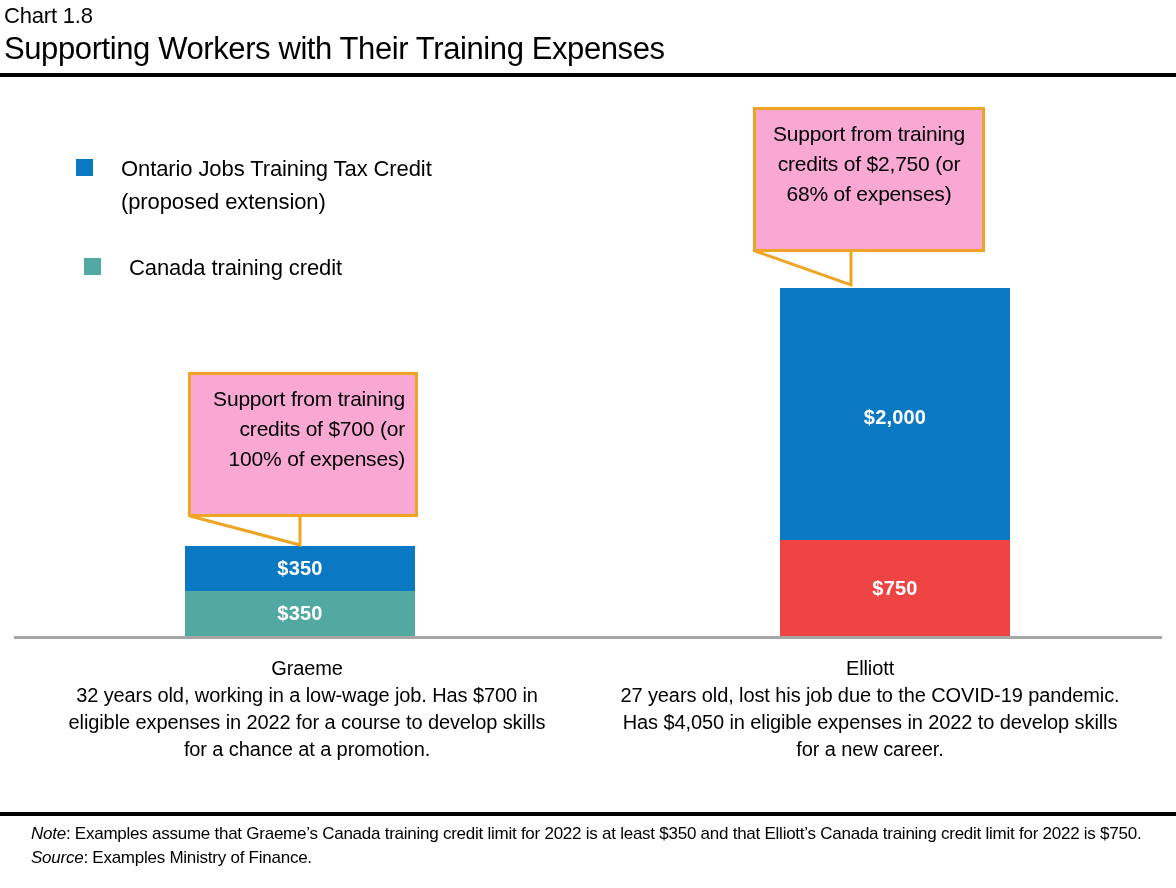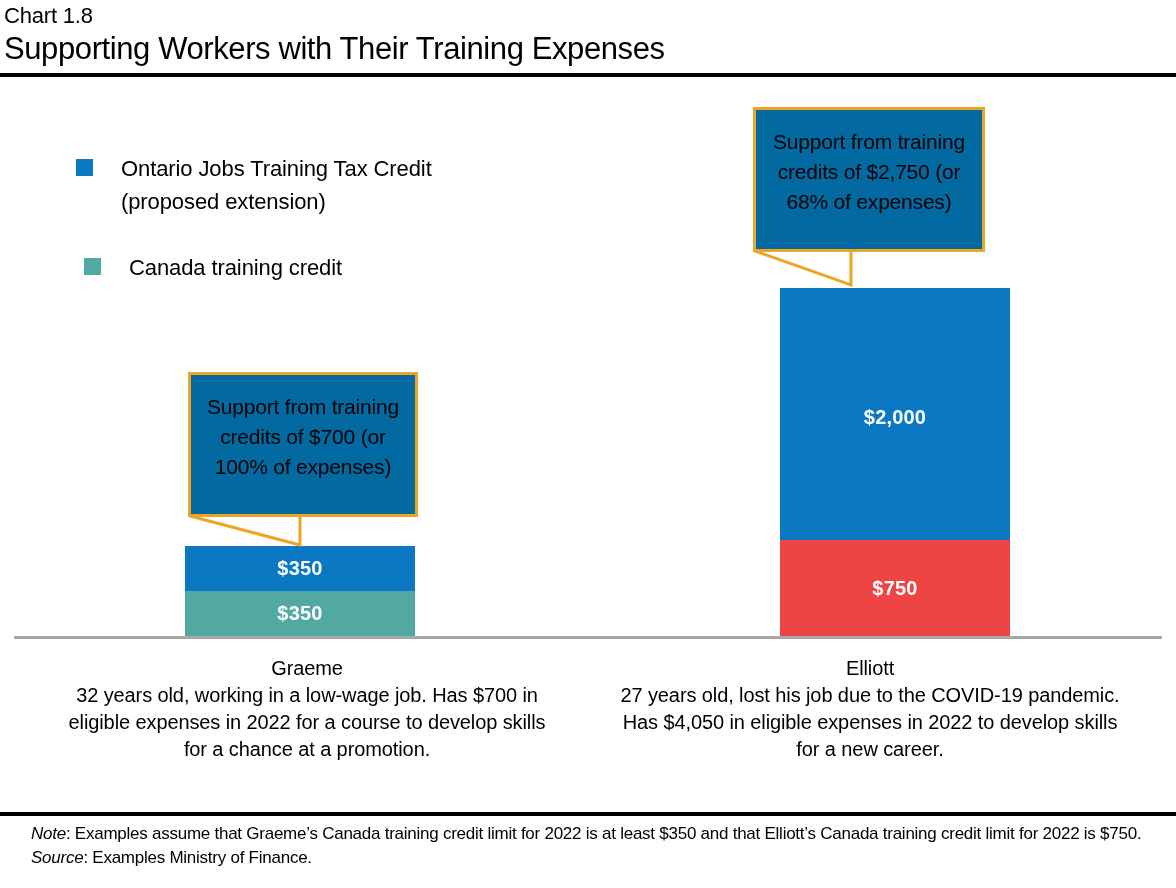--- a/index.html
+++ b/index.html
@@ -122,35 +122,35 @@
     top: 118px;
   }
 
   
   .callout {
     position: absolute;
   }
   .callout-box {
     position: relative;
     border: 3px solid #efa524;
-    background: #0369a1;
+    background: #f9a8d4;
     box-sizing: border-box;
     text-align: center;
     font-size: 21px;
     line-height: 30px;
     letter-spacing: -0.2px;
-    padding: 17px 10px 10px 10px;
+    padding: 9px 10px 10px 10px;
   }
   .callout-tail {
     position: absolute;
     left: 0; top: 0;
     pointer-events: none;
   }
   #callout-graeme { left: 188px; top: 372px; width: 300px; height: 175px; }
-  #callout-graeme .callout-box { width: 230px; height: 145px; }
+  #callout-graeme .callout-box { width: 230px; height: 145px; text-align: right; }
   #callout-elliott { left: 753px; top: 107px; width: 300px; height: 185px; }
   #callout-elliott .callout-box { width: 232px; height: 145px; }
 
   
   .category-caption {
     position: absolute;
     text-align: center;
     font-size: 20px;
     line-height: 27px;
     letter-spacing: -0.1px;

